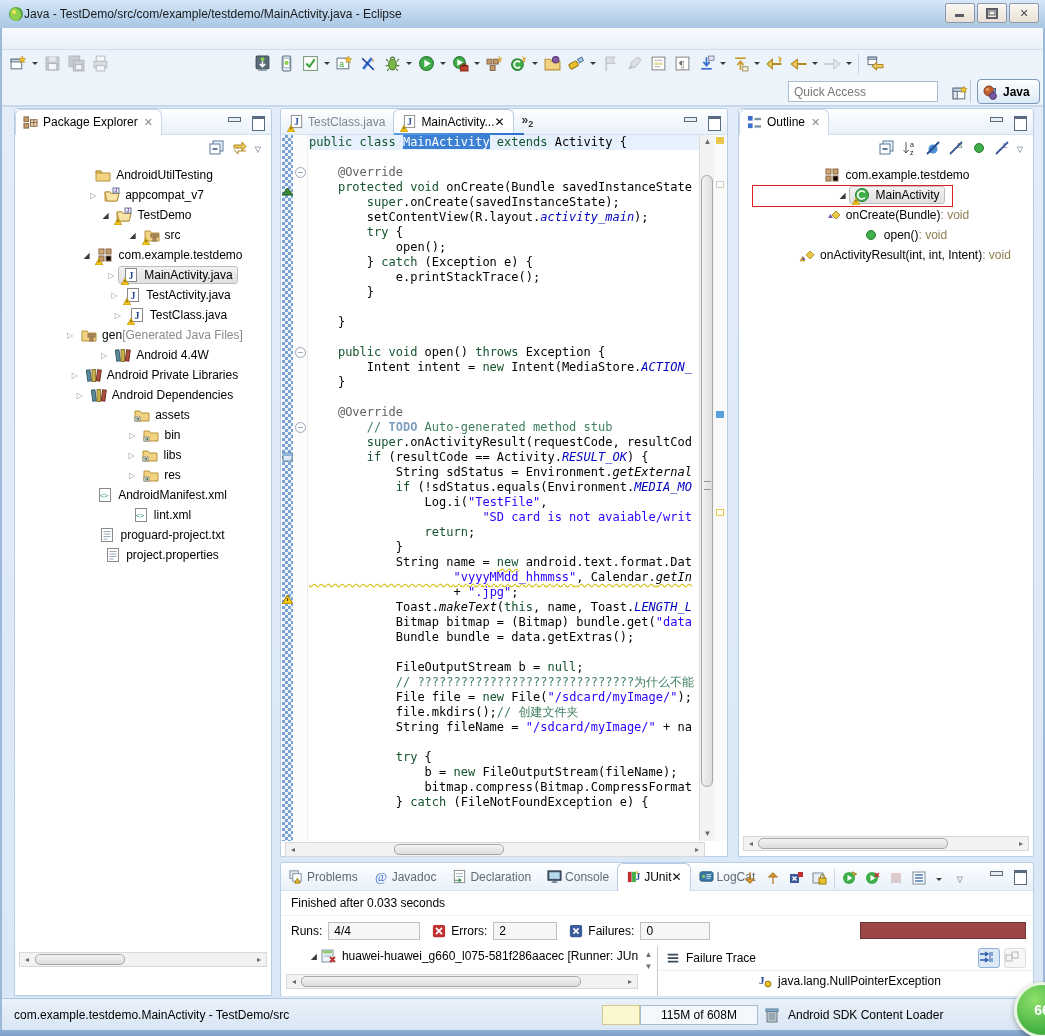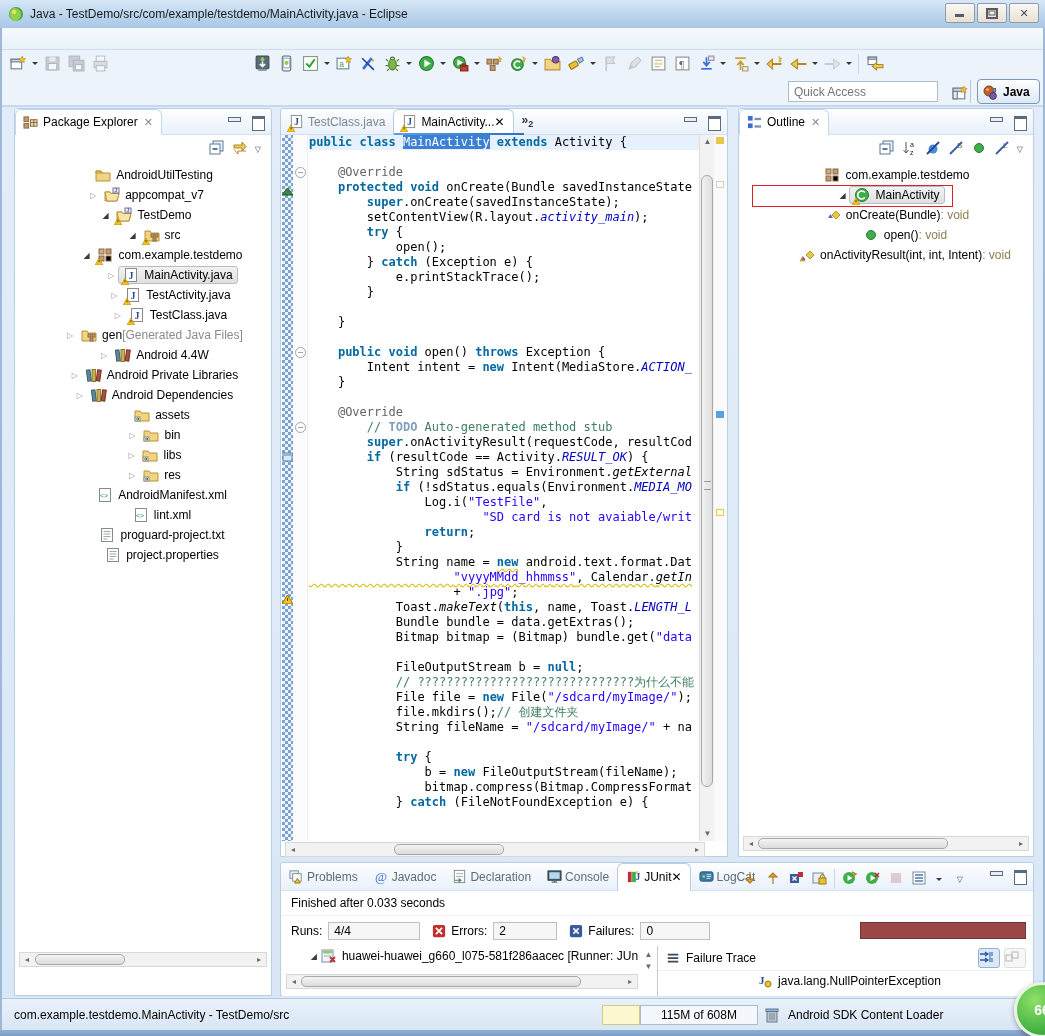--- a/index.html
+++ b/index.html
@@ -4,21 +4,21 @@
 <style>
   * { margin:0; padding:0; box-sizing:border-box; }
   html,body { width:1045px; height:1036px; overflow:hidden; }
   body { font-family:"Liberation Sans",sans-serif; font-size:12px; color:#000; position:relative;
          background:#9db9d8; }
   .abs { position:absolute; }
 
   
   #titlebar { left:0; top:0; width:1045px; height:28px;
     background:linear-gradient(#d7e7f7,#b9d3ec 60%,#a9c7e6); display:flex; align-items:center; padding-left:8px; }
-  #title-text { margin-left:6px; color:#1a1a1a; }
+  #title-text { color:#1a1a1a; }
   #winbtns { position:absolute; right:6px; top:3px; display:flex; }
   .winbtn { width:30px; height:20px; border:1px solid #8d9aa9; background:linear-gradient(#fbf8f3,#e8e0d4);
     display:flex; align-items:center; justify-content:center; margin-left:2px; border-radius:2px; color:#4a4a52; font-size:11px; }
   #menubar { left:2px; top:28px; width:1041px; height:22px; background:linear-gradient(#f7fafd,#e8f0f9);
     border-bottom:1px solid #cfdded; display:flex; align-items:center; padding-left:12px; }
   .menu-item { padding:3px 10px; color:#222;margin-top:32px; }
   #toolbar { left:2px; top:50px; width:1041px; height:27px; background:#edf3fb; display:flex; align-items:center; padding-left:4px; }
   .tbtn { height:24px; min-width:24px; display:flex; align-items:center; justify-content:center; border-radius:3px; }
   .tbtn svg { width:17px; height:17px; }
   .tbtn.dis { opacity:.42; filter:grayscale(.9); }
@@ -73,21 +73,21 @@
     background-image:linear-gradient(45deg,#7ba3d4 25%,transparent 25%,transparent 75%,#7ba3d4 75%),
                      linear-gradient(45deg,#7ba3d4 25%,#eef3fa 25%,#eef3fa 75%,#7ba3d4 75%);
     background-size:6px 6px; background-position:0 0,3px 3px; }
   #foldcol { position:absolute; left:11px; top:0; width:15px; height:706px; background:#fcfcfc; border-right:1px solid #eee; }
   .foldm { position:absolute; left:2px; width:11px; height:11px; border:1px solid #9aa7b5; border-radius:50%;
     color:#6a7785; font-size:9px; line-height:9px; text-align:center; background:#fff; }
   #codearea { position:absolute; left:27px; top:0; width:390px; height:706px; overflow:hidden;
     font-family:"DejaVu Sans Mono","Liberation Mono",monospace; font-size:12px; }
   .line { height:15px; line-height:15px; white-space:pre; }
   .line.cur { background:#e6f1fd; }
-  .seg.k { color:#0369a1; font-weight:bold; }
+  .seg.k { color:#14532d; font-weight:normal; }
   .seg.s { color:#2a00ff; }
   .seg.c { color:#3f7f5f; }
   .seg.t { color:#7f9fbf; font-weight:bold; }
   .seg.i { color:#0000c0; font-style:italic; }
   .seg.m { font-style:italic; }
   .seg.a { color:#646464; }
   .seg.sel { background:#3c80d4; color:#fff; }
   .sq { text-decoration:underline; text-decoration-style:wavy; text-decoration-color:#d8c21a; text-underline-offset:2px; text-decoration-skip-ink:none; }
   #vscroll { position:absolute; left:417px; top:0; width:15px; height:706px; background:#f2f2f2; border-left:1px solid #dcdcdc; }
   .sarrow { position:absolute; left:0; width:15px; height:14px; color:#6a6a6a; font-size:8px; text-align:center; line-height:14px; }
@@ -740,22 +740,22 @@
           <div class="line"><span>            <span class="seg d">String sdStatus = Environment.</span><span class="seg m">getExternal</span></span></div>
           <div class="line"><span>            <span class="seg k">if</span><span class="seg d"> (!sdStatus.equals(Environment.</span><span class="seg i">MEDIA_MO</span></span></div>
           <div class="line"><span>                <span class="seg d">Log.i(</span><span class="seg s">"TestFile"</span><span class="seg d">,</span></span></div>
           <div class="line"><span>                        <span class="seg s">"SD card is not avaiable/writ</span></span></div>
           <div class="line"><span>                <span class="seg k">return</span><span class="seg d">;</span></span></div>
           <div class="line"><span>            <span class="seg d">}</span></span></div>
           <div class="line"><span>            <span class="seg d">String name = </span><span class="seg k sq">new</span><span class="seg d"> android.text.format.Dat</span></span></div>
           <div class="line"><span class="sq">                    <span class="seg s">"vyyyMMdd_hhmmss"</span><span class="seg d">, Calendar.</span><span class="seg m">getIn</span></span></div>
           <div class="line"><span>                    <span class="seg d">+ </span><span class="seg s">".jpg"</span><span class="seg d">;</span></span></div>
           <div class="line"><span>            <span class="seg d">Toast.</span><span class="seg m">makeText</span><span class="seg d">(</span><span class="seg k">this</span><span class="seg d">, name, Toast.</span><span class="seg i">LENGTH_L</span></span></div>
+          <div class="line"><span>            <span class="seg d">Bitmap bitmap = (Bitmap) bundle.get(</span><span class="seg s">"data</span></span></div>
           <div class="line"><span>            <span class="seg d">Bundle bundle = data.getExtras();</span></span></div>
-          <div class="line"><span>            <span class="seg d">Bitmap bitmap = (Bitmap) bundle.get(</span><span class="seg s">"data</span></span></div>
           <div class="line"><span></span></div>
           <div class="line"><span>            <span class="seg d">FileOutputStream b = </span><span class="seg k">null</span><span class="seg d">;</span></span></div>
           <div class="line"><span>            <span class="seg c">// ??????????????????????????????为什么不能</span></span></div>
           <div class="line"><span>            <span class="seg d">File file = </span><span class="seg k">new</span><span class="seg d"> File(</span><span class="seg s">"/sdcard/myImage/"</span><span class="seg d">);</span></span></div>
           <div class="line"><span>            <span class="seg d">file.mkdirs();</span><span class="seg c">// 创建文件夹</span></span></div>
           <div class="line"><span>            <span class="seg d">String fileName = </span><span class="seg s">"/sdcard/myImage/"</span><span class="seg d"> + na</span></span></div>
           <div class="line"><span></span></div>
           <div class="line"><span>            <span class="seg k">try</span><span class="seg d"> {</span></span></div>
           <div class="line"><span>                <span class="seg d">b = </span><span class="seg k">new</span><span class="seg d"> FileOutputStream(fileName);</span></span></div>
           <div class="line"><span>                <span class="seg d">bitmap.compress(Bitmap.CompressFormat</span></span></div>

